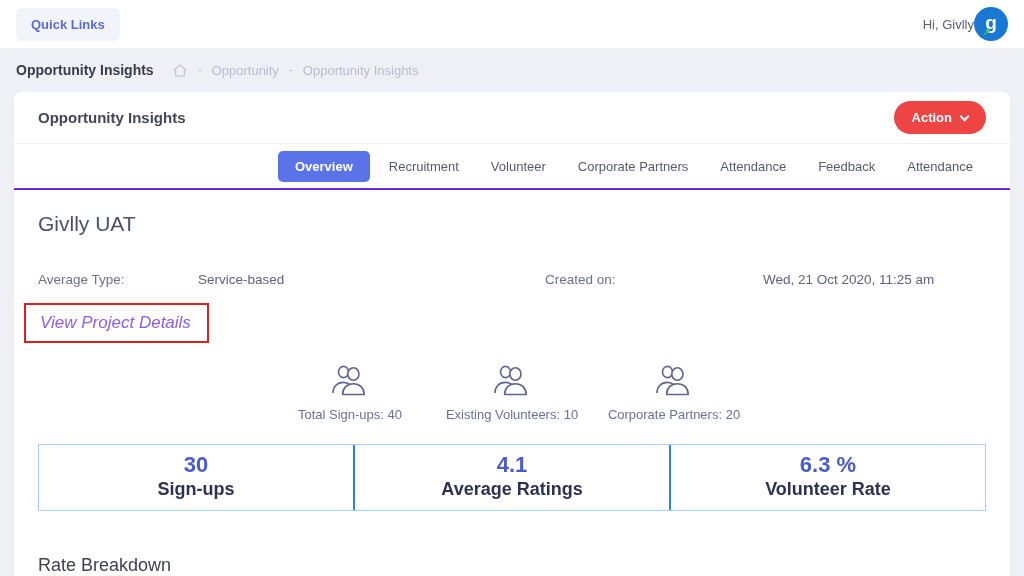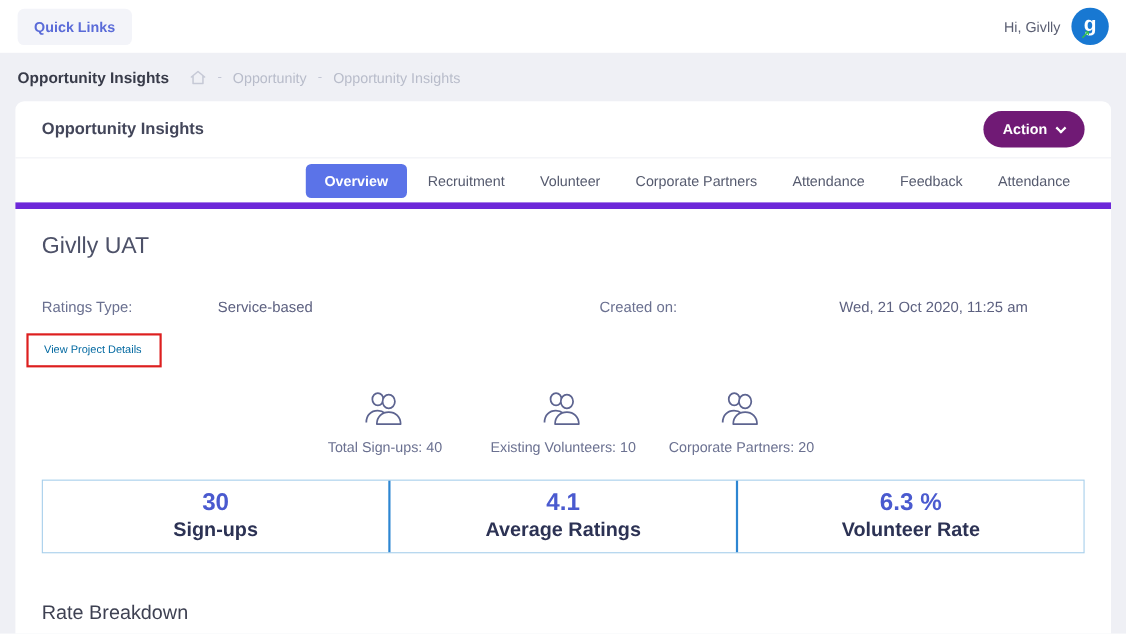--- a/index.html
+++ b/index.html
@@ -14,21 +14,21 @@
   .topbar {
     height:48px; background:#ffffff;
     display:flex; align-items:center; justify-content:space-between;
     padding:16px 16px;
   }
   .quick-links-btn {
     background:#f3f4f9; color:#5a6bd8; border:none; cursor:pointer;
     font-family:inherit; font-size:13px; font-weight:700;
     padding:9px 15px; border-radius:6px;
   }
-  .topbar-right { display:flex; align-items:center; gap:10px; }
+  .topbar-right { display:flex; align-items:center; }
   .greeting { font-size:13px; color:#5a5e72; }
   .avatar {
     width:34px; height:34px; border-radius:50%; background:#1878d2;
     position:relative; display:flex; align-items:center; justify-content:center;
     cursor:pointer;
   }
   .avatar-letter { color:#ffffff; font-size:19px; font-weight:800; line-height:1; margin-top:-4px; }
   .avatar-arrow {
     position:absolute; left:8px; bottom:3px;
     color:#35c24a; font-size:11px; font-weight:800; line-height:1;
@@ -47,34 +47,34 @@
   .card {
     margin:0 14px; background:#ffffff; border-radius:8px 8px 0 0;
     min-height:600px;
   }
   .card-header {
     display:flex; align-items:center; justify-content:space-between;
     padding:14px 24px; border-bottom:1px solid #f0f1f5; height:52px;
   }
   .card-title { font-size:15px; font-weight:700; color:#43465a; }
   .action-btn {
-    background:#701a75; color:#ffffff; border:none; cursor:pointer;
+    background:#ef4444; color:#ffffff; border:none; cursor:pointer;
     font-family:inherit; font-size:13px; font-weight:600;
     padding:9px 18px; border-radius:999px;
     display:flex; align-items:center;
   }
   .chevron-down {
     width:7px; height:7px; border-right:2px solid #ffffff; border-bottom:2px solid #ffffff;
     transform:rotate(45deg); display:inline-block; margin:-3px 0 0 9px;
   }
 
   
   .tabs-row {
     display:flex; align-items:center; justify-content:flex-end; gap:6px;
-    padding:9px 24px; border-bottom:6px solid #6d28d9; height:46px;
+    padding:9px 24px; border-bottom:2px solid #6d28d9; height:46px;
   }
   .tab {
     font-size:13px; color:#555a6e; padding:8px 13px; cursor:pointer;
     border-radius:5px; white-space:nowrap; background:transparent; border:none;
     font-family:inherit;
   }
   .tab.active { background:#5b73e8; color:#ffffff; font-weight:600; padding:8px 17px; }
 
   
   .card-body { padding:22px 24px 0; }
@@ -82,22 +82,22 @@
 
   .info-row { display:flex; }
   .info-pair { flex:1; display:flex; align-items:baseline; }
   .info-label { font-size:13.5px; color:#6a7090; }
   .info-value { font-size:13.5px; color:#5d6180; }
   .label-w1 { width:160px; }
   .label-w2 { width:218px;margin-left:33px; }
 
   .view-details-wrap { margin-top:16px; }
   .view-details-link {
-    display:inline-block; font-size:10px; color:#0369a1; text-decoration:none; cursor:pointer;
-    border:2px solid #dd1f1f; padding:8px 16px 8px 14px; margin-left:-14px;
+    display:inline-block; font-size:17px; color:#8b5cf6; text-decoration:none; cursor:pointer;
+    border:2px solid #dd1f1f; padding:8px 16px 8px 14px; margin-left:-14px;font-style:italic;
   }
 
   .icon-stats { margin-top:20px; display:flex; justify-content:center; }
   .icon-stat { width:162px; text-align:center; }
   .icon-stat .people { display:inline-block; }
   .icon-stat-label { font-size:13px; color:#6b7191; margin-top:7px; }
 
   .stat-boxes { margin-top:22px; display:flex; border:1px solid #a7cfeb; }
   .stat-box { flex:1; text-align:center; padding:7px 0 10px; }
   .stat-box + .stat-box { border-left:2px solid #2d86d2; }
@@ -152,21 +152,21 @@
     <button class="tab">Feedback</button>
     <button class="tab">Attendance</button>
   </div>
 
   <div class="card-body">
 
     <div class="project-name">Givlly UAT</div>
 
     <div class="info-row">
       <div class="info-pair">
-        <span class="info-label label-w1">Ratings Type:</span>
+        <span class="info-label label-w1">Average Type:</span>
         <span class="info-value">Service-based</span>
       </div>
       <div class="info-pair">
         <span class="info-label label-w2">Created on:</span>
         <span class="info-value">Wed, 21 Oct 2020, 11:25 am</span>
       </div>
     </div>
 
     <div class="view-details-wrap">
       <a class="view-details-link">View Project Details</a>

